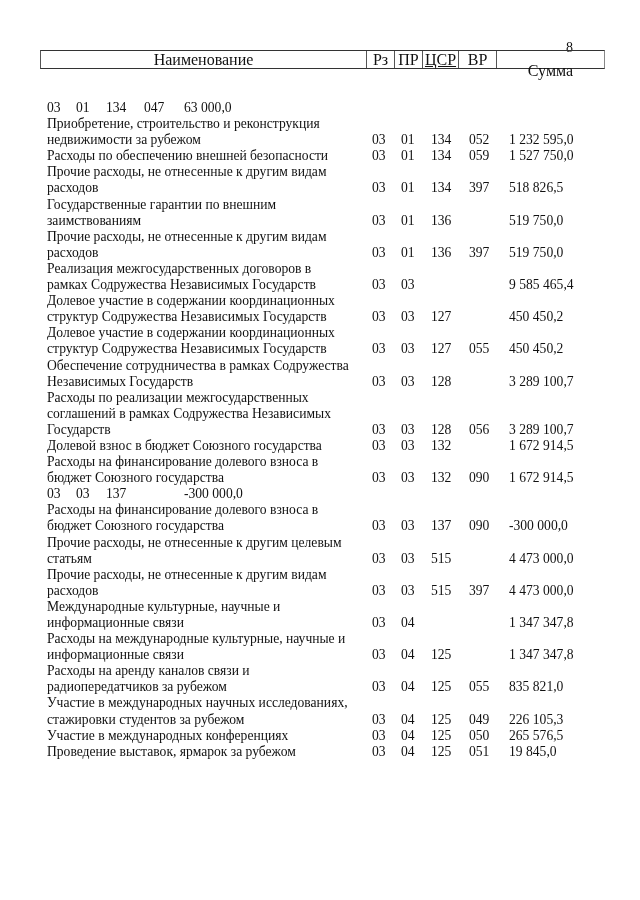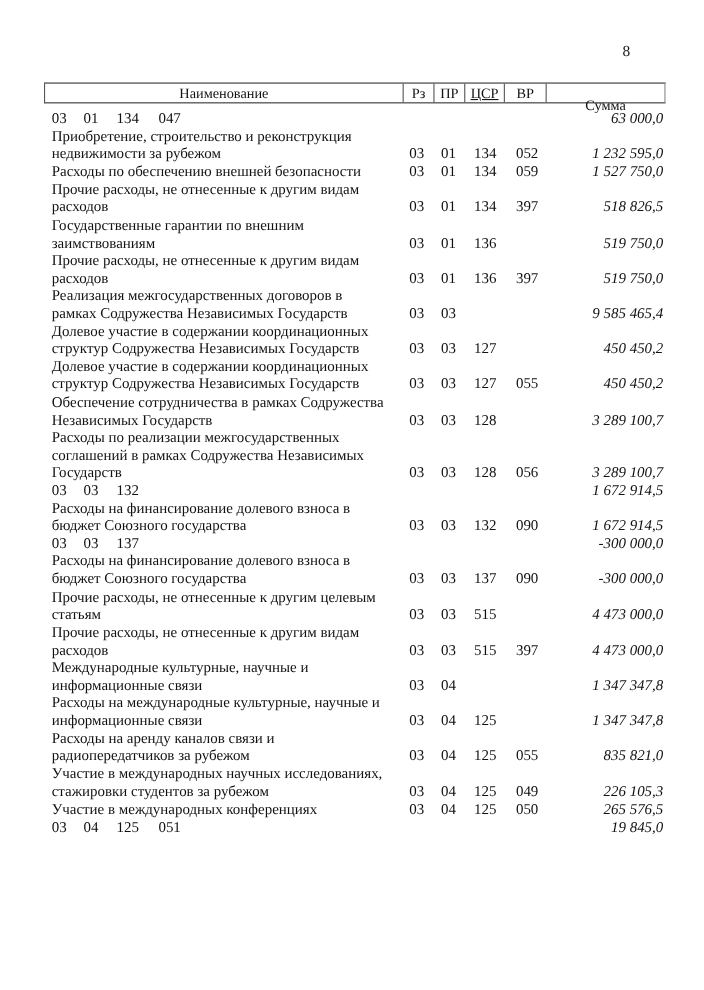--- a/index.html
+++ b/index.html
@@ -3,42 +3,42 @@
 <meta charset="utf-8">
 <style>
   html, body { margin: 0; padding: 0; background: #ffffff; }
   body {
     width: 640px; height: 900px; position: relative; overflow: hidden;
     font-family: "Liberation Serif", "DejaVu Serif", serif;
     color: #111; font-size: 13.6px;
   }
   .page-num { position: absolute; top: 40px; left: 566px; font-size: 14px; }
   .header {
-    position: absolute; top: 75px; left: 40px; width: 563px; height: 17px;
+    position: absolute; top: 50px; left: 40px; width: 563px; height: 17px;
     border-top: 1.5px solid #333; border-bottom: 1.5px solid #333;
     border-left: 1px solid #555; border-right: 1px solid #888;
-    display: flex; font-size: 13px; line-height: 17px; align-items: center;
+    display: flex; font-size: 16px; line-height: 17px; align-items: center;
   }
   .header > div { text-align: center; border-right: 1px solid #555; box-sizing: border-box; }
   .header > div:last-child { border-right: none; }
   .h-name { width: 326px; }
   .h-rz { width: 28px; }
   .h-pr { width: 28px; }
   .h-csr { width: 36px; text-decoration: underline; }
   .h-vr { width: 38px; }
   .h-sum { flex: 1; margin-top: 22px; }
 
   .rows { position: absolute; top: 100px; left: 47px; width: 556px; }
   .row { display: flex; align-items: flex-end; line-height: 16.1px; }
   .c-name { width: 325px; white-space: pre-line; }
   .c-rz { width: 29px; }
   .c-pr { width: 30px; }
   .c-csr { width: 38px; }
   .c-vr { width: 40px; }
-  .c-sum { flex: 1; text-align: right; padding-right: 0px; font-style: italic; }
+  .c-sum { flex: 1; text-align: left; padding-right: 0px; }
 </style>
 </head>
 <body>
 
 <div class="page-num">8</div>
 
 <div class="header">
   <div class="h-name">Наименование</div>
   <div class="h-rz">Рз</div>
   <div class="h-pr">ПР</div>
@@ -139,20 +139,21 @@
       <div class="c-name">Расходы по реализации межгосударственных
 соглашений в рамках Содружества Независимых
 Государств</div>
       <div class="c-rz">03</div>
       <div class="c-pr">03</div>
       <div class="c-csr">128</div>
       <div class="c-vr">056</div>
       <div class="c-sum">3 289 100,7</div>
     </div>
     <div class="row">
+      <div class="c-name">Долевой взнос в бюджет Союзного государства</div>
       <div class="c-rz">03</div>
       <div class="c-pr">03</div>
       <div class="c-csr">132</div>
       <div class="c-vr"></div>
       <div class="c-sum">1 672 914,5</div>
     </div>
     <div class="row">
       <div class="c-name">Расходы на финансирование долевого взноса в
 бюджет Союзного государства</div>
       <div class="c-rz">03</div>
@@ -233,19 +234,20 @@
     </div>
     <div class="row">
       <div class="c-name">Участие в международных конференциях</div>
       <div class="c-rz">03</div>
       <div class="c-pr">04</div>
       <div class="c-csr">125</div>
       <div class="c-vr">050</div>
       <div class="c-sum">265 576,5</div>
     </div>
     <div class="row">
+      <div class="c-name">Проведение выставок, ярмарок за рубежом</div>
       <div class="c-rz">03</div>
       <div class="c-pr">04</div>
       <div class="c-csr">125</div>
       <div class="c-vr">051</div>
       <div class="c-sum">19 845,0</div>
     </div>
   </div>
 
 </body></html>

